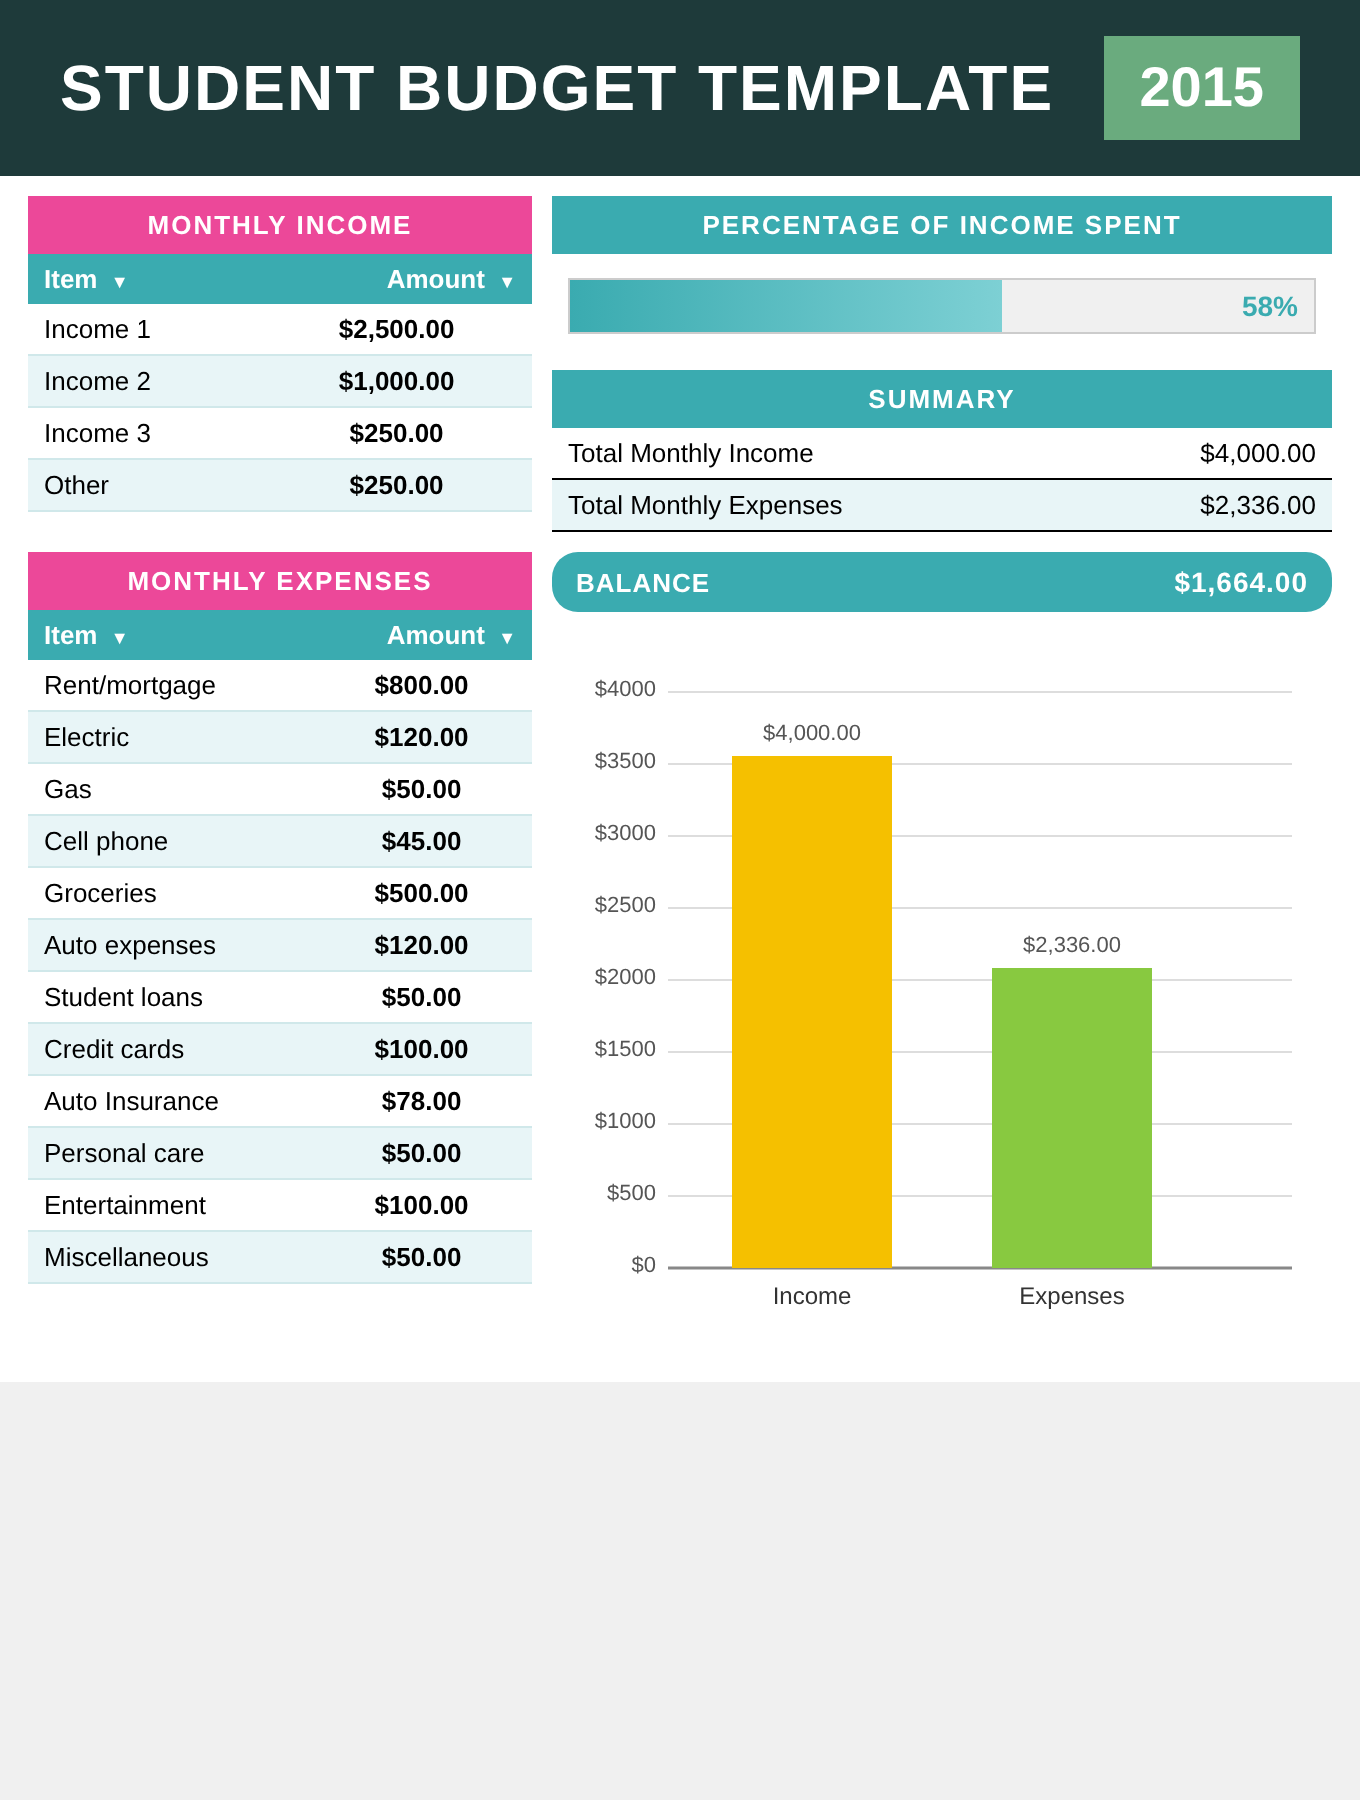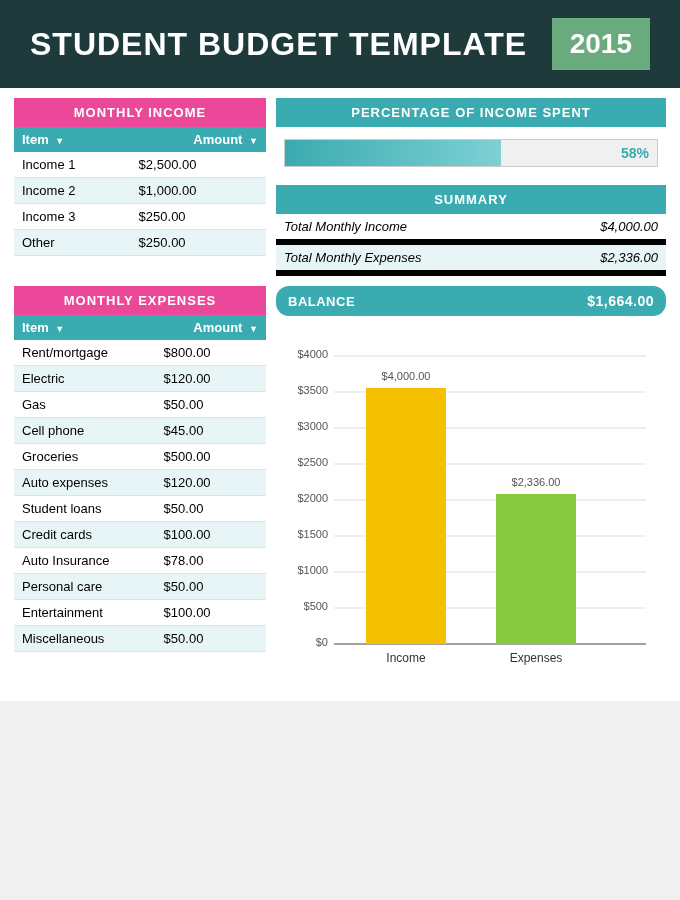--- a/index.html
+++ b/index.html
@@ -86,21 +86,21 @@
       font-size: 13px;
       font-weight: bold;
     }
     .budget-table th.item-col { text-align: left; }
     .budget-table th.amount-col { text-align: right; }
     .budget-table td {
       padding: 5px 8px;
       border-bottom: 1px solid #d0e8ea;
     }
     .budget-table td.item-cell { text-align: left; }
-    .budget-table td.amount-cell { text-align: left; }
+    .budget-table td.amount-cell { text-align: center; font-weight: bold; }
     .budget-table tr:nth-child(even) td { background: #e8f5f7; }
     .budget-table tr:nth-child(odd) td { background: white; }
 
     .dropdown-icon {
       font-size: 9px;
       margin-left: 3px;
       color: white;
     }
 
     
@@ -127,22 +127,21 @@
     }
 
     
     .summary-table {
       width: 100%;
       border-collapse: collapse;
       font-size: 13px;
     }
     .summary-table td {
       padding: 5px 8px;
-      border-bottom: 6px solid #000000;
-      font-style: italic;
+      border-bottom: 1px solid #000000;
     }
     .summary-table td.label-cell { text-align: left; }
     .summary-table td.value-cell { text-align: right; font-weight: normal; }
     .summary-table tr:nth-child(even) td { background: #e8f5f7; }
     .summary-table tr:nth-child(odd) td { background: white; }
 
     
     .balance-bar {
       display: flex;
       justify-content: space-between;

